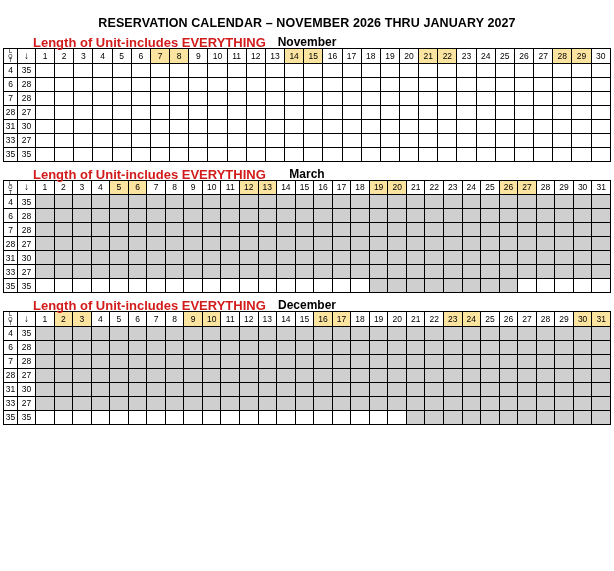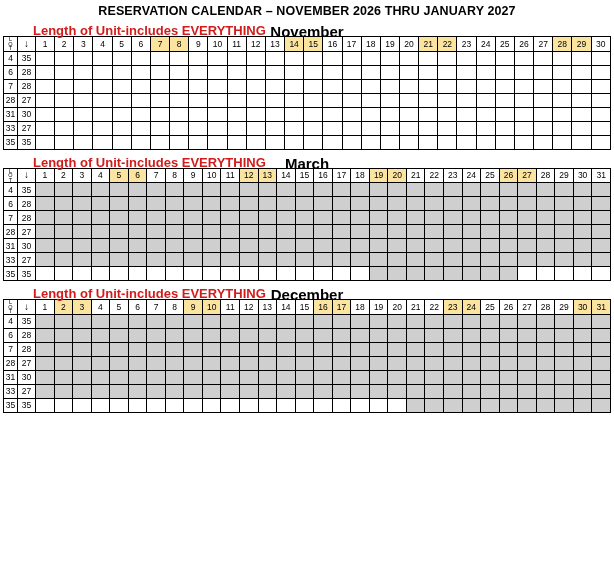--- a/index.html
+++ b/index.html
@@ -10,42 +10,42 @@
     color:#000;
     overflow:hidden;
   }
   .page{position:relative;width:614px;height:571px;}
 
   .title{
     text-align:center;
     font-weight:bold;
     font-size:12.5px;
     line-height:14px;
-    padding-top:4px;
+    padding-top:16px;
     letter-spacing:0.1px;
   }
 
   .cal-block{margin-top:5px;padding:0 3px;}
 
   .hdr{
     position:relative;
     height:13px;
   }
   .hdr-left{
     position:absolute;left:30px;top:0;
     color:#d21b1b;
     font-weight:bold;
     font-size:13px;
     white-space:nowrap;
   }
   .hdr-month{
     position:absolute;left:0;right:0;top:0;
     text-align:center;
     font-weight:bold;
-    font-size:15px;
+    font-size:12px;
   }
 
   table.cal{
     border-collapse:collapse;
     table-layout:fixed;
     width:608px;
     font-size:8.5px;
   }
   table.cal td, table.cal th{
     border:1px solid #000;

